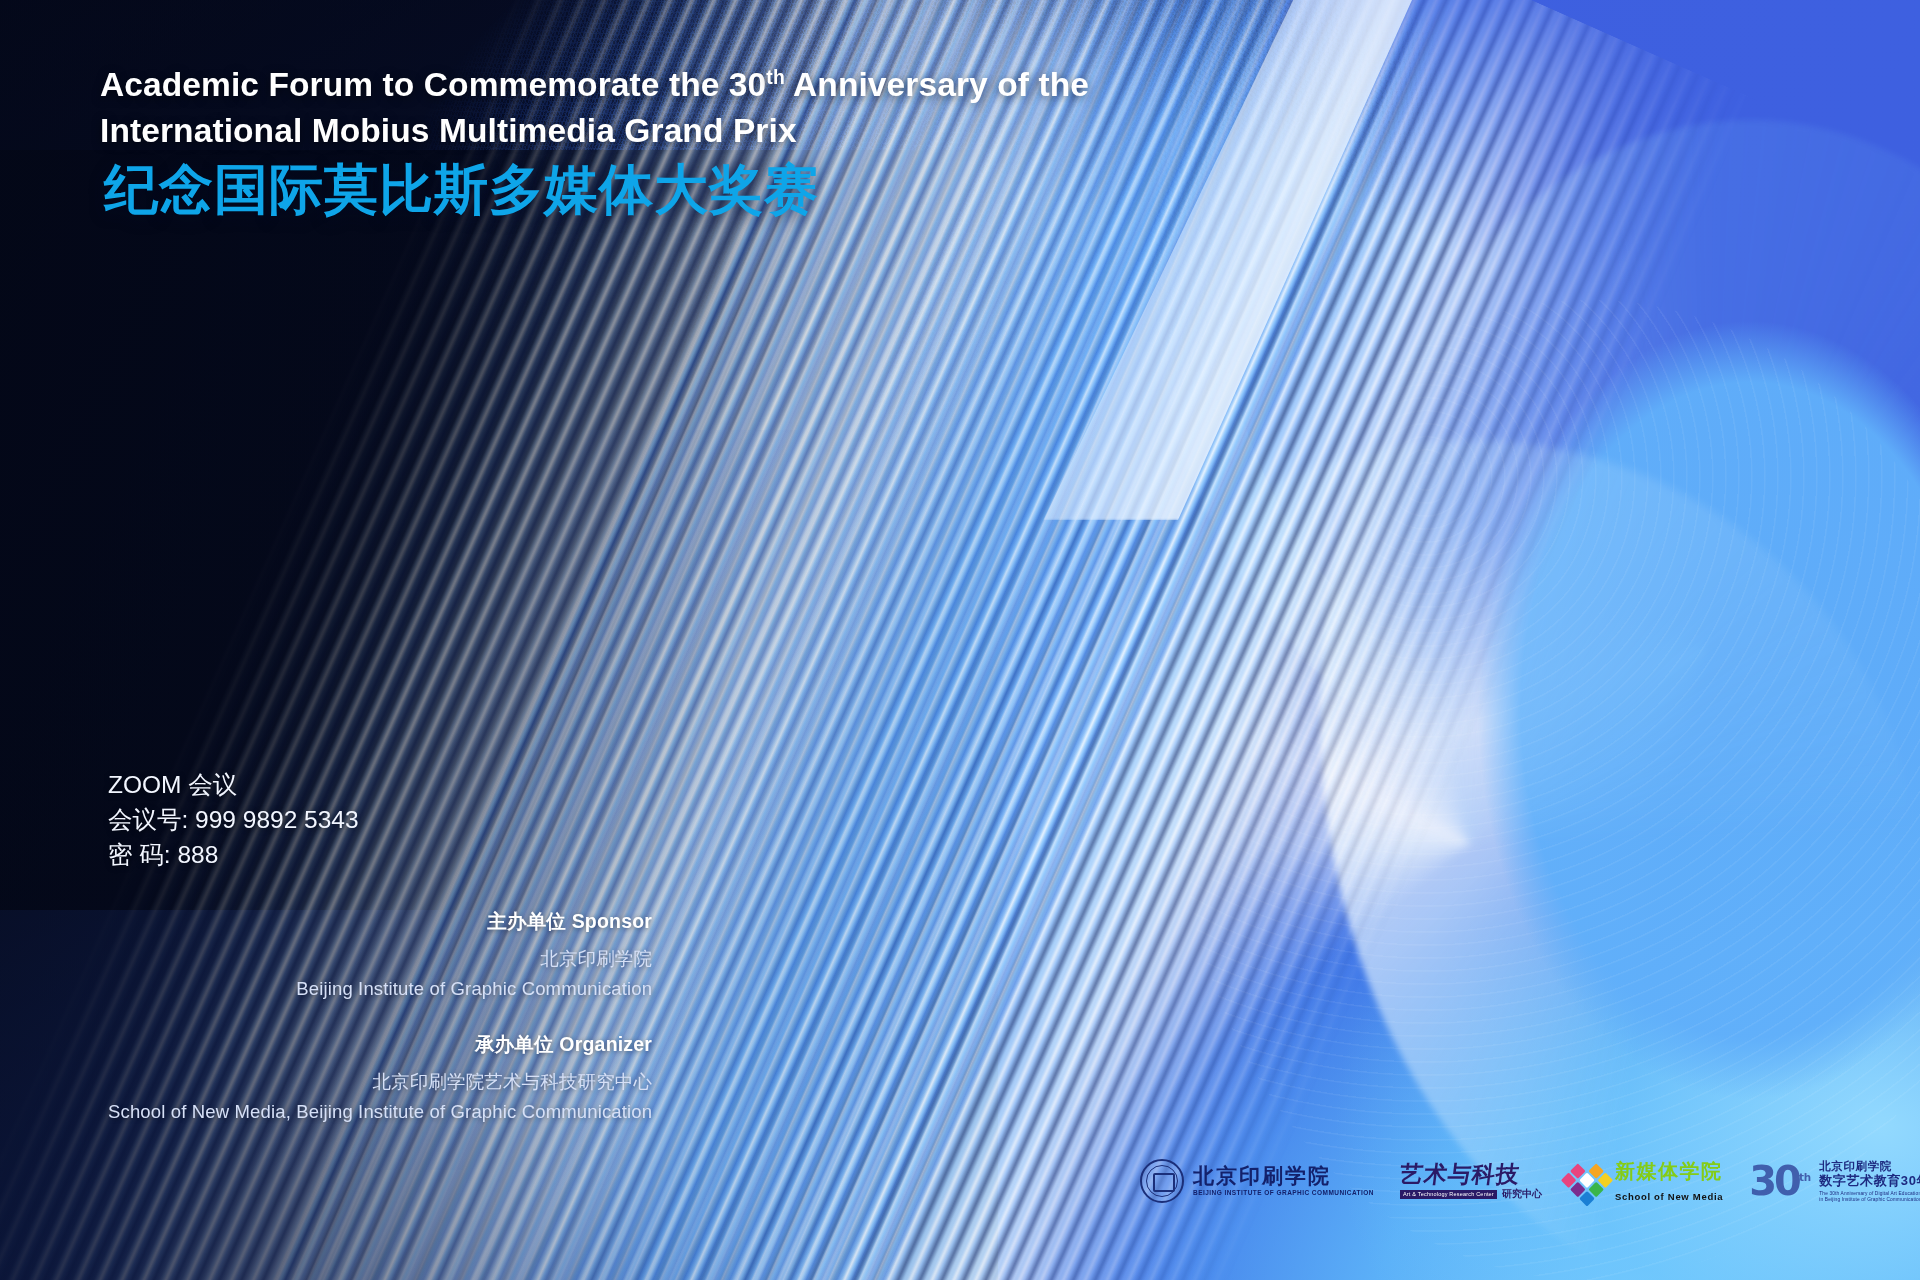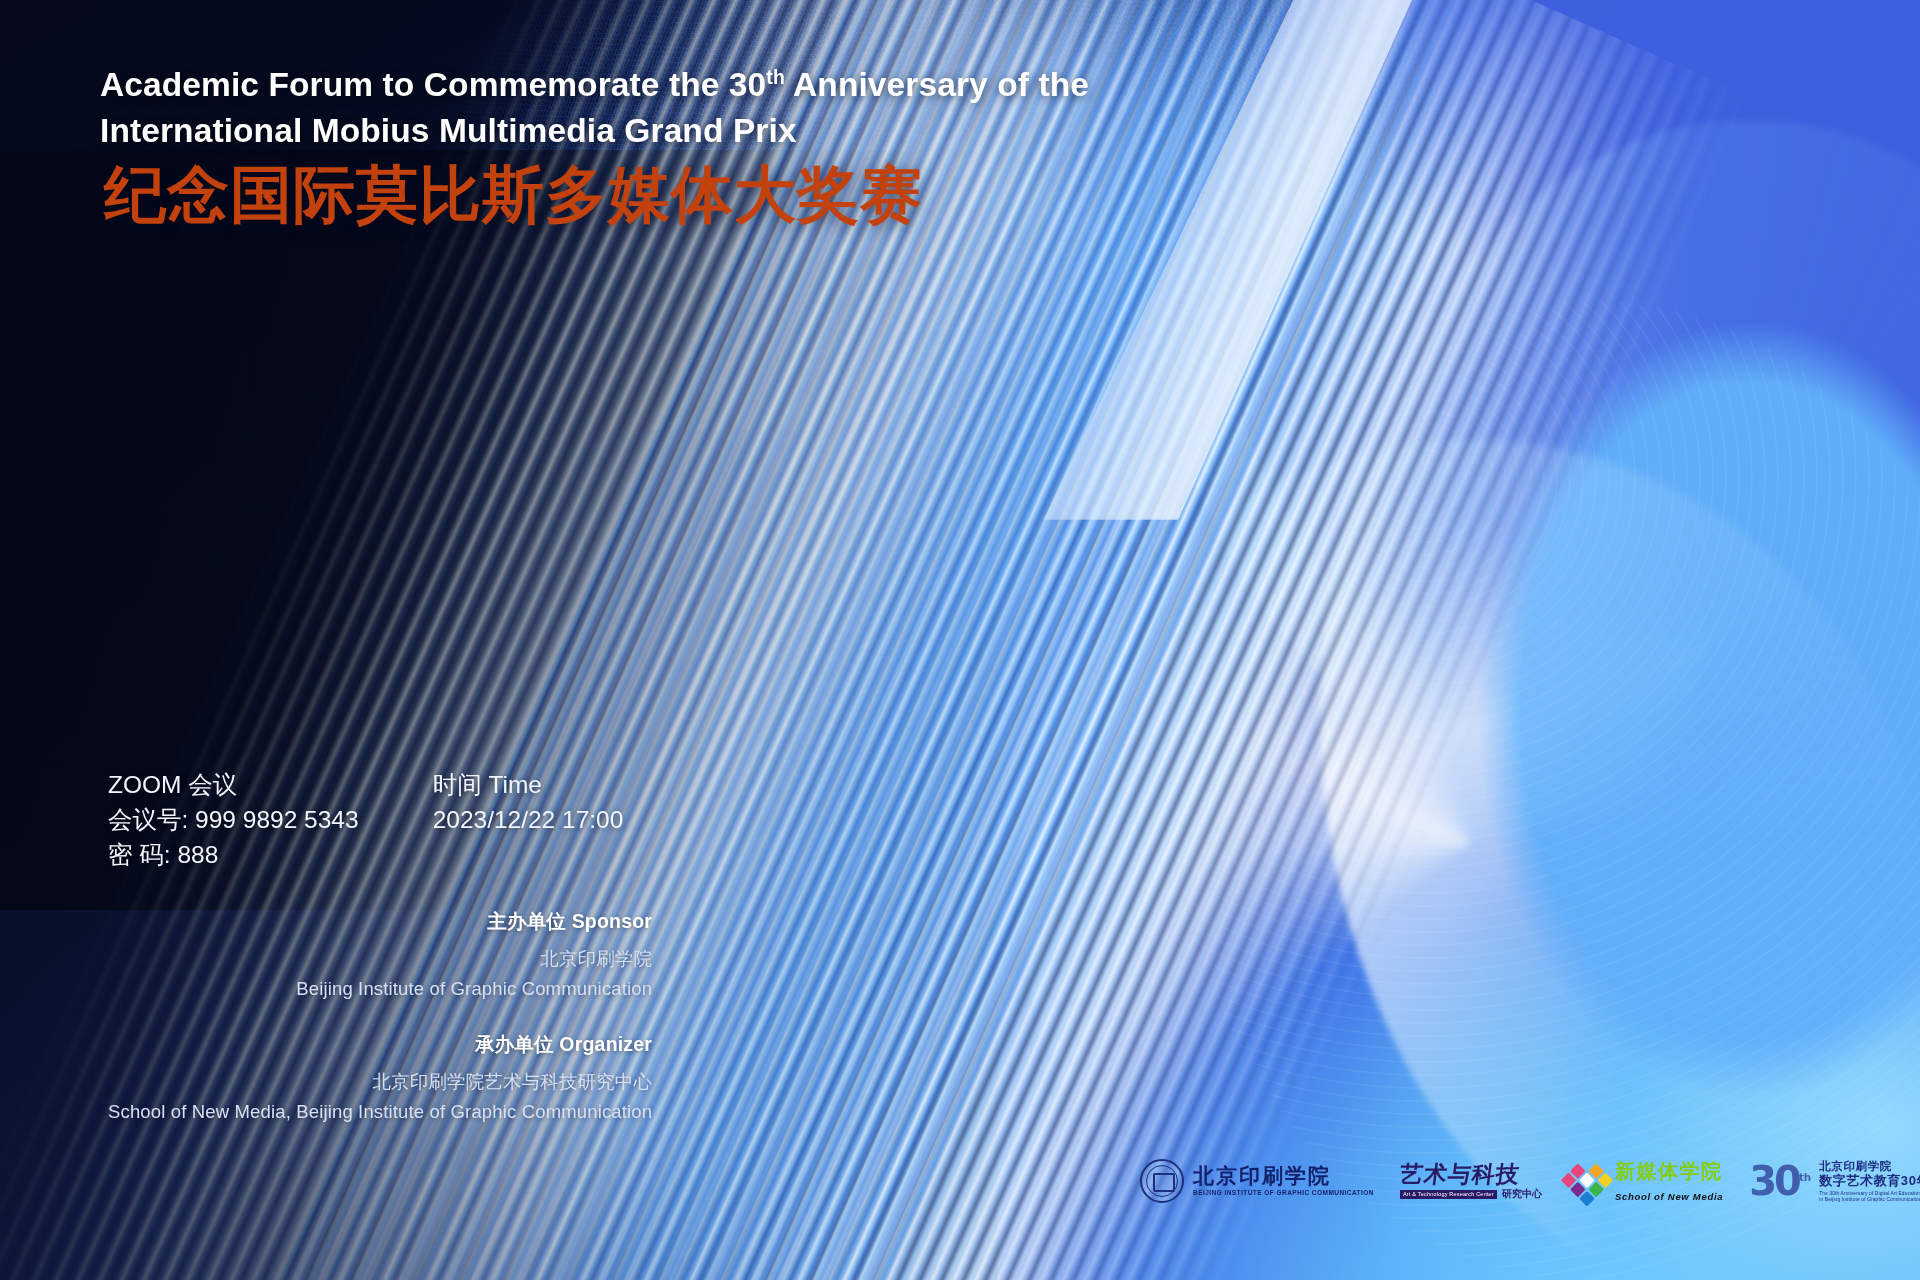--- a/index.html
+++ b/index.html
@@ -284,23 +284,23 @@
     font-size:33.5px;
     font-weight:bold;
     line-height:1.36;
     letter-spacing:.1px;
     text-shadow:0 2px 10px rgba(0,0,0,.5);
   }
   .title-en sup{font-size:.58em;vertical-align:super;line-height:0;}
 
   .title-cn{
     position:absolute;left:104px;top:158px;
-    color:#c2410c;
+    color:#0ea5e9;
     font-weight:bold;
-    font-size:62px;
+    font-size:54px;
     line-height:1.18;
     letter-spacing:1px;
     text-shadow:0 3px 16px rgba(0,10,40,.45);
   }
   .title-cn div{white-space:nowrap;}
 
   
   .meeting{
     position:absolute;left:108px;top:768px;
     display:flex;gap:74px;
@@ -374,21 +374,21 @@
   .d1{left:0;top:13px;background:#e8447e;}
   .d2{left:13px;top:0;background:#f5a623;}
   .d3{left:13px;top:13px;background:#ffffff;}
   .d4{left:26px;top:13px;background:#3ab54a;}
   .d5{left:13px;top:26px;background:#7b2d8e;}
   .d6{left:0;top:26px;background:#e8447e;}
   .d7{left:26px;top:0;background:#f5d020;}
   .d8{left:26px;top:26px;background:#1b7fd4;}
 
   .snm-cn{font-size:20px;font-weight:bold;color:#84cc16;letter-spacing:1.5px;white-space:nowrap;}
-  .snm-en{font-size:9.5px;font-weight:bold;color:#111;letter-spacing:.7px;white-space:nowrap;margin-top:10px;font-style:italic;}
+  .snm-en{font-size:9.5px;font-weight:bold;color:#111;letter-spacing:.7px;white-space:nowrap;margin-top:10px;}
 
   .anniv{display:flex;align-items:center;gap:8px;}
   .anniv-30{
     font-size:40px;font-weight:bold;color:#2b3a93;opacity:.75;
     font-family:"DejaVu Sans",sans-serif;letter-spacing:-3px;
     position:relative;line-height:1;
   }
   .anniv-30 sup{font-size:.26em;vertical-align:super;letter-spacing:0;}
   .anniv-txt{line-height:1.12;}
   .anniv-l1{font-size:11.5px;font-weight:bold;color:#1d2a80;white-space:nowrap;letter-spacing:.6px;}
@@ -432,24 +432,20 @@
 
     <div class="title-cn">
       <div>纪念国际莫比斯多媒体大奖赛</div>
     </div>
 
     <div class="meeting">
       <div class="col">
         <div>ZOOM 会议</div>
         <div>会议号: 999 9892 5343</div>
         <div>密    码: 888</div>
-      </div>
-      <div class="col">
-        <div>时间 Time</div>
-        <div>2023/12/22  17:00</div>
       </div>
     </div>
 
     <div class="credits">
 
       <div class="credit-block">
         <div class="credit-head">主办单位 Sponsor</div>
         <div class="credit-line">北京印刷学院</div>
         <div class="credit-line">Beijing Institute of Graphic Communication</div>
       </div>

